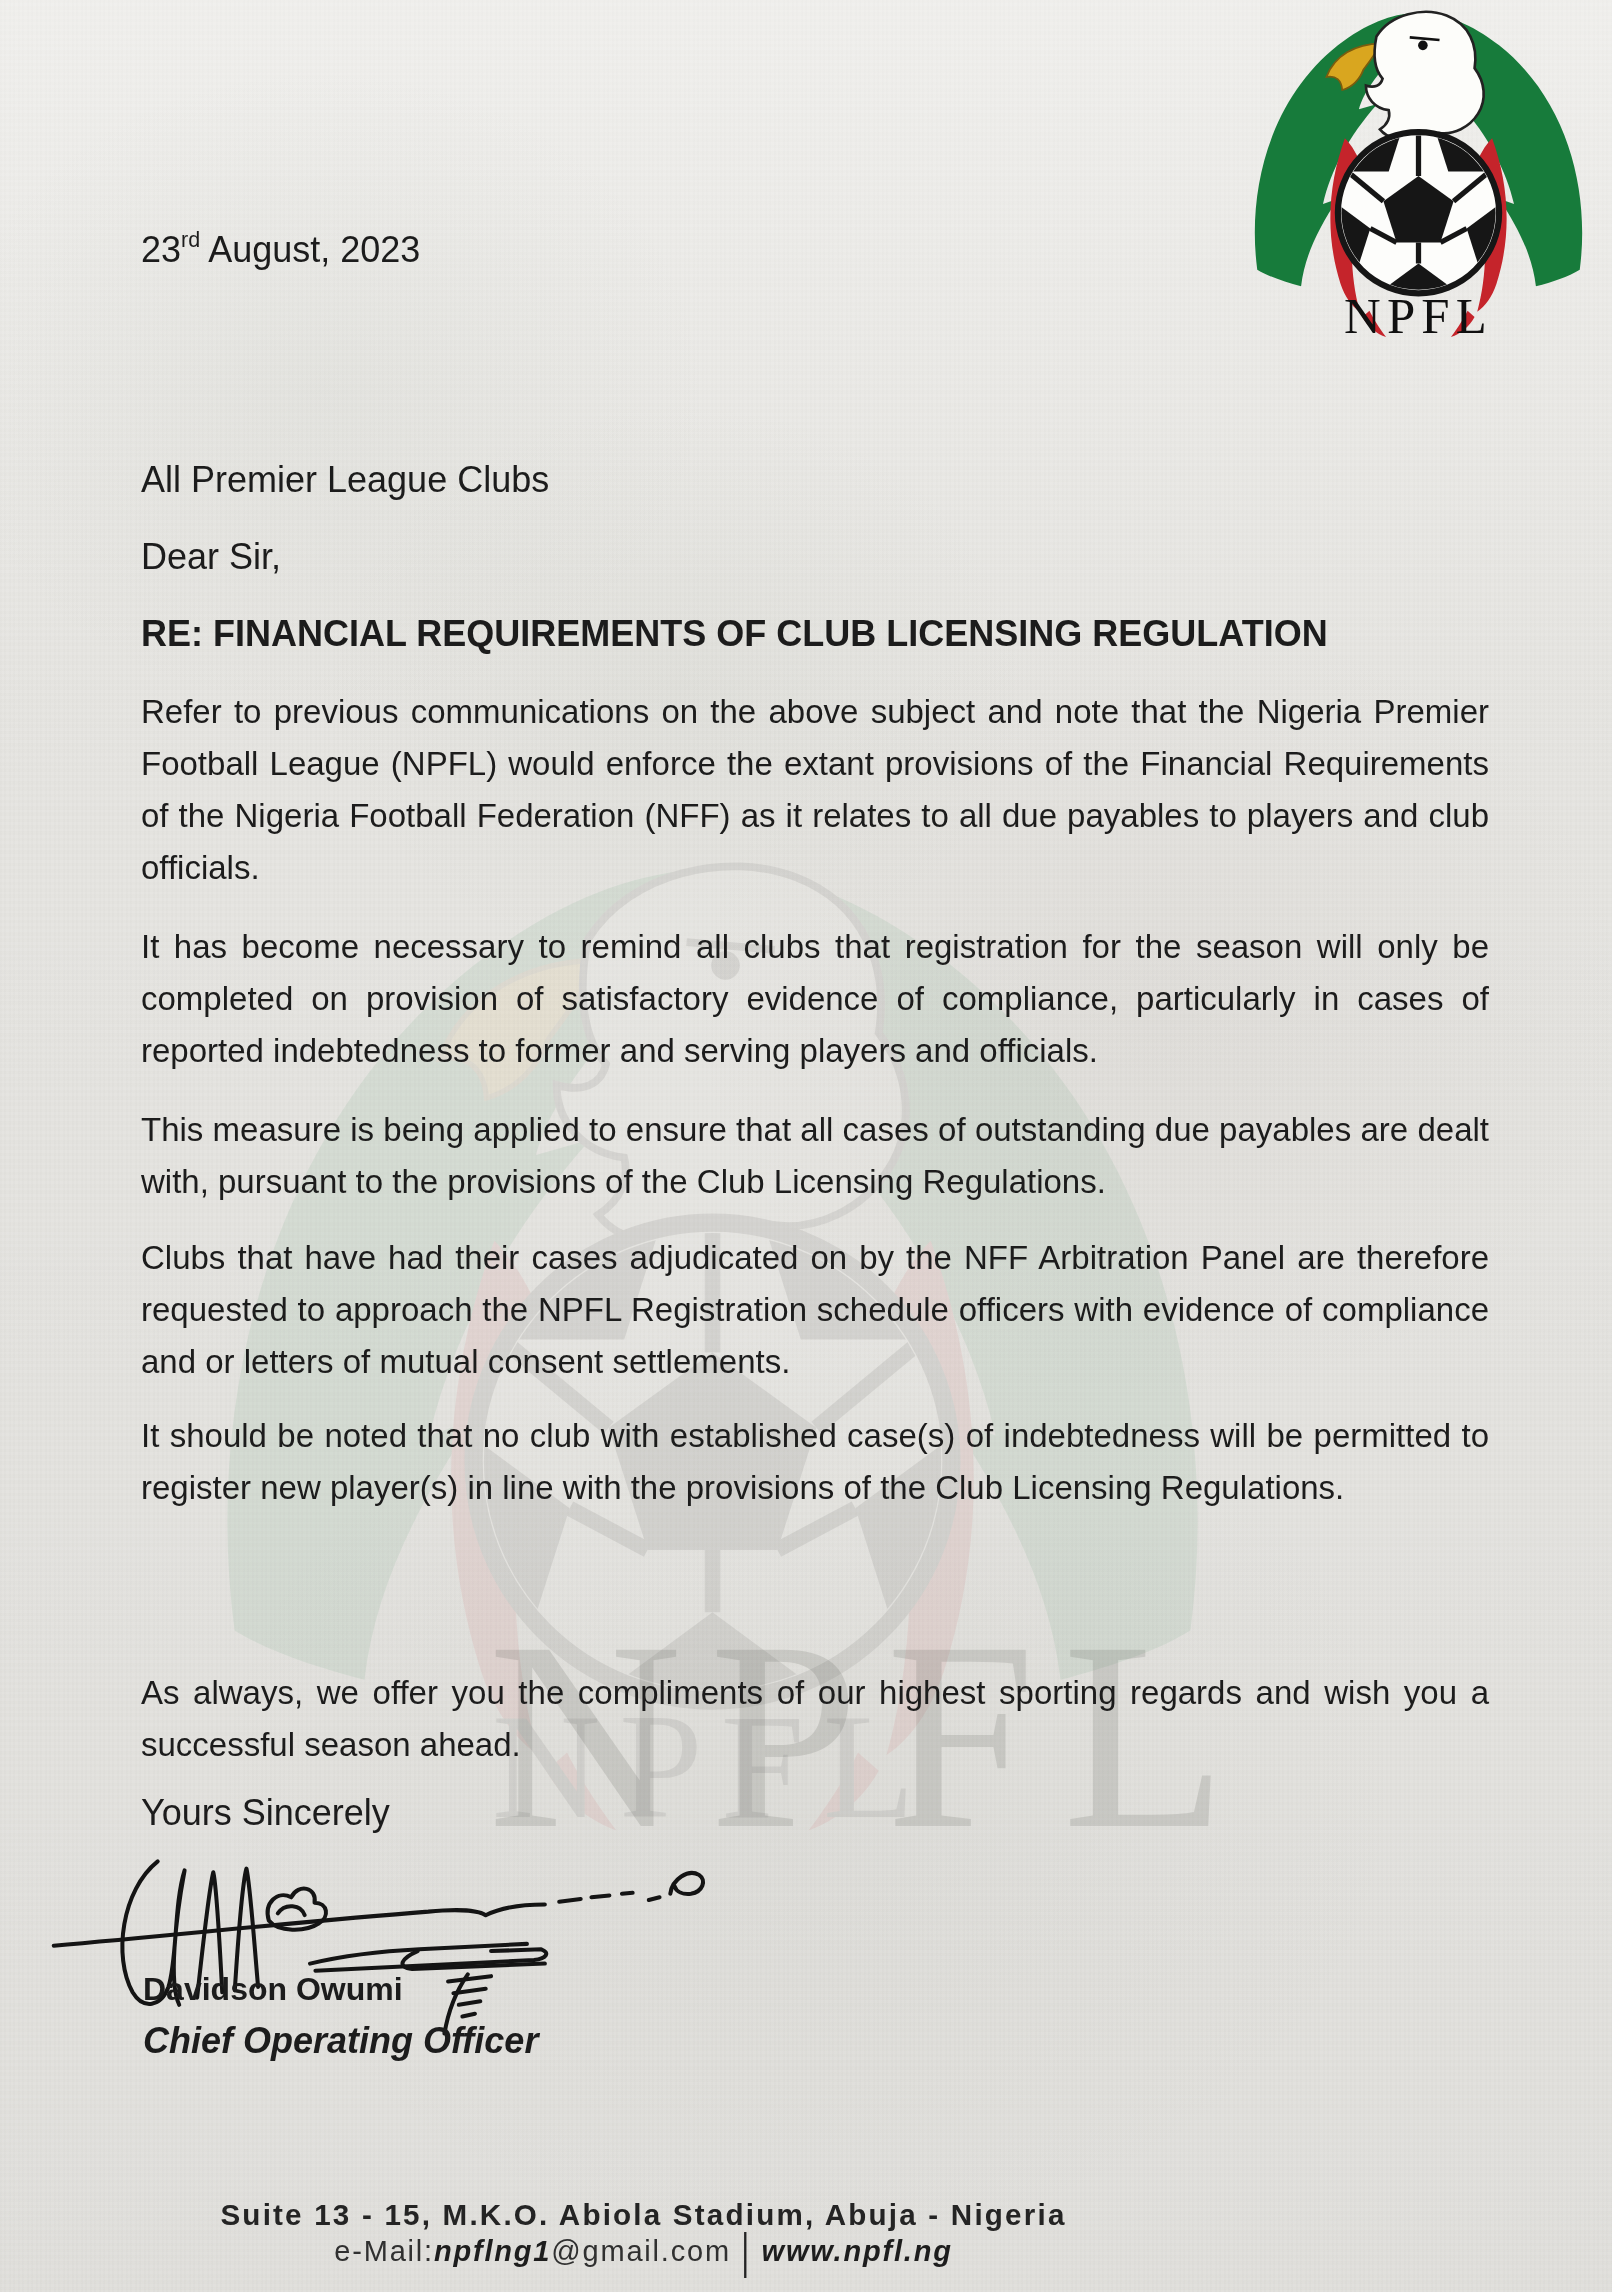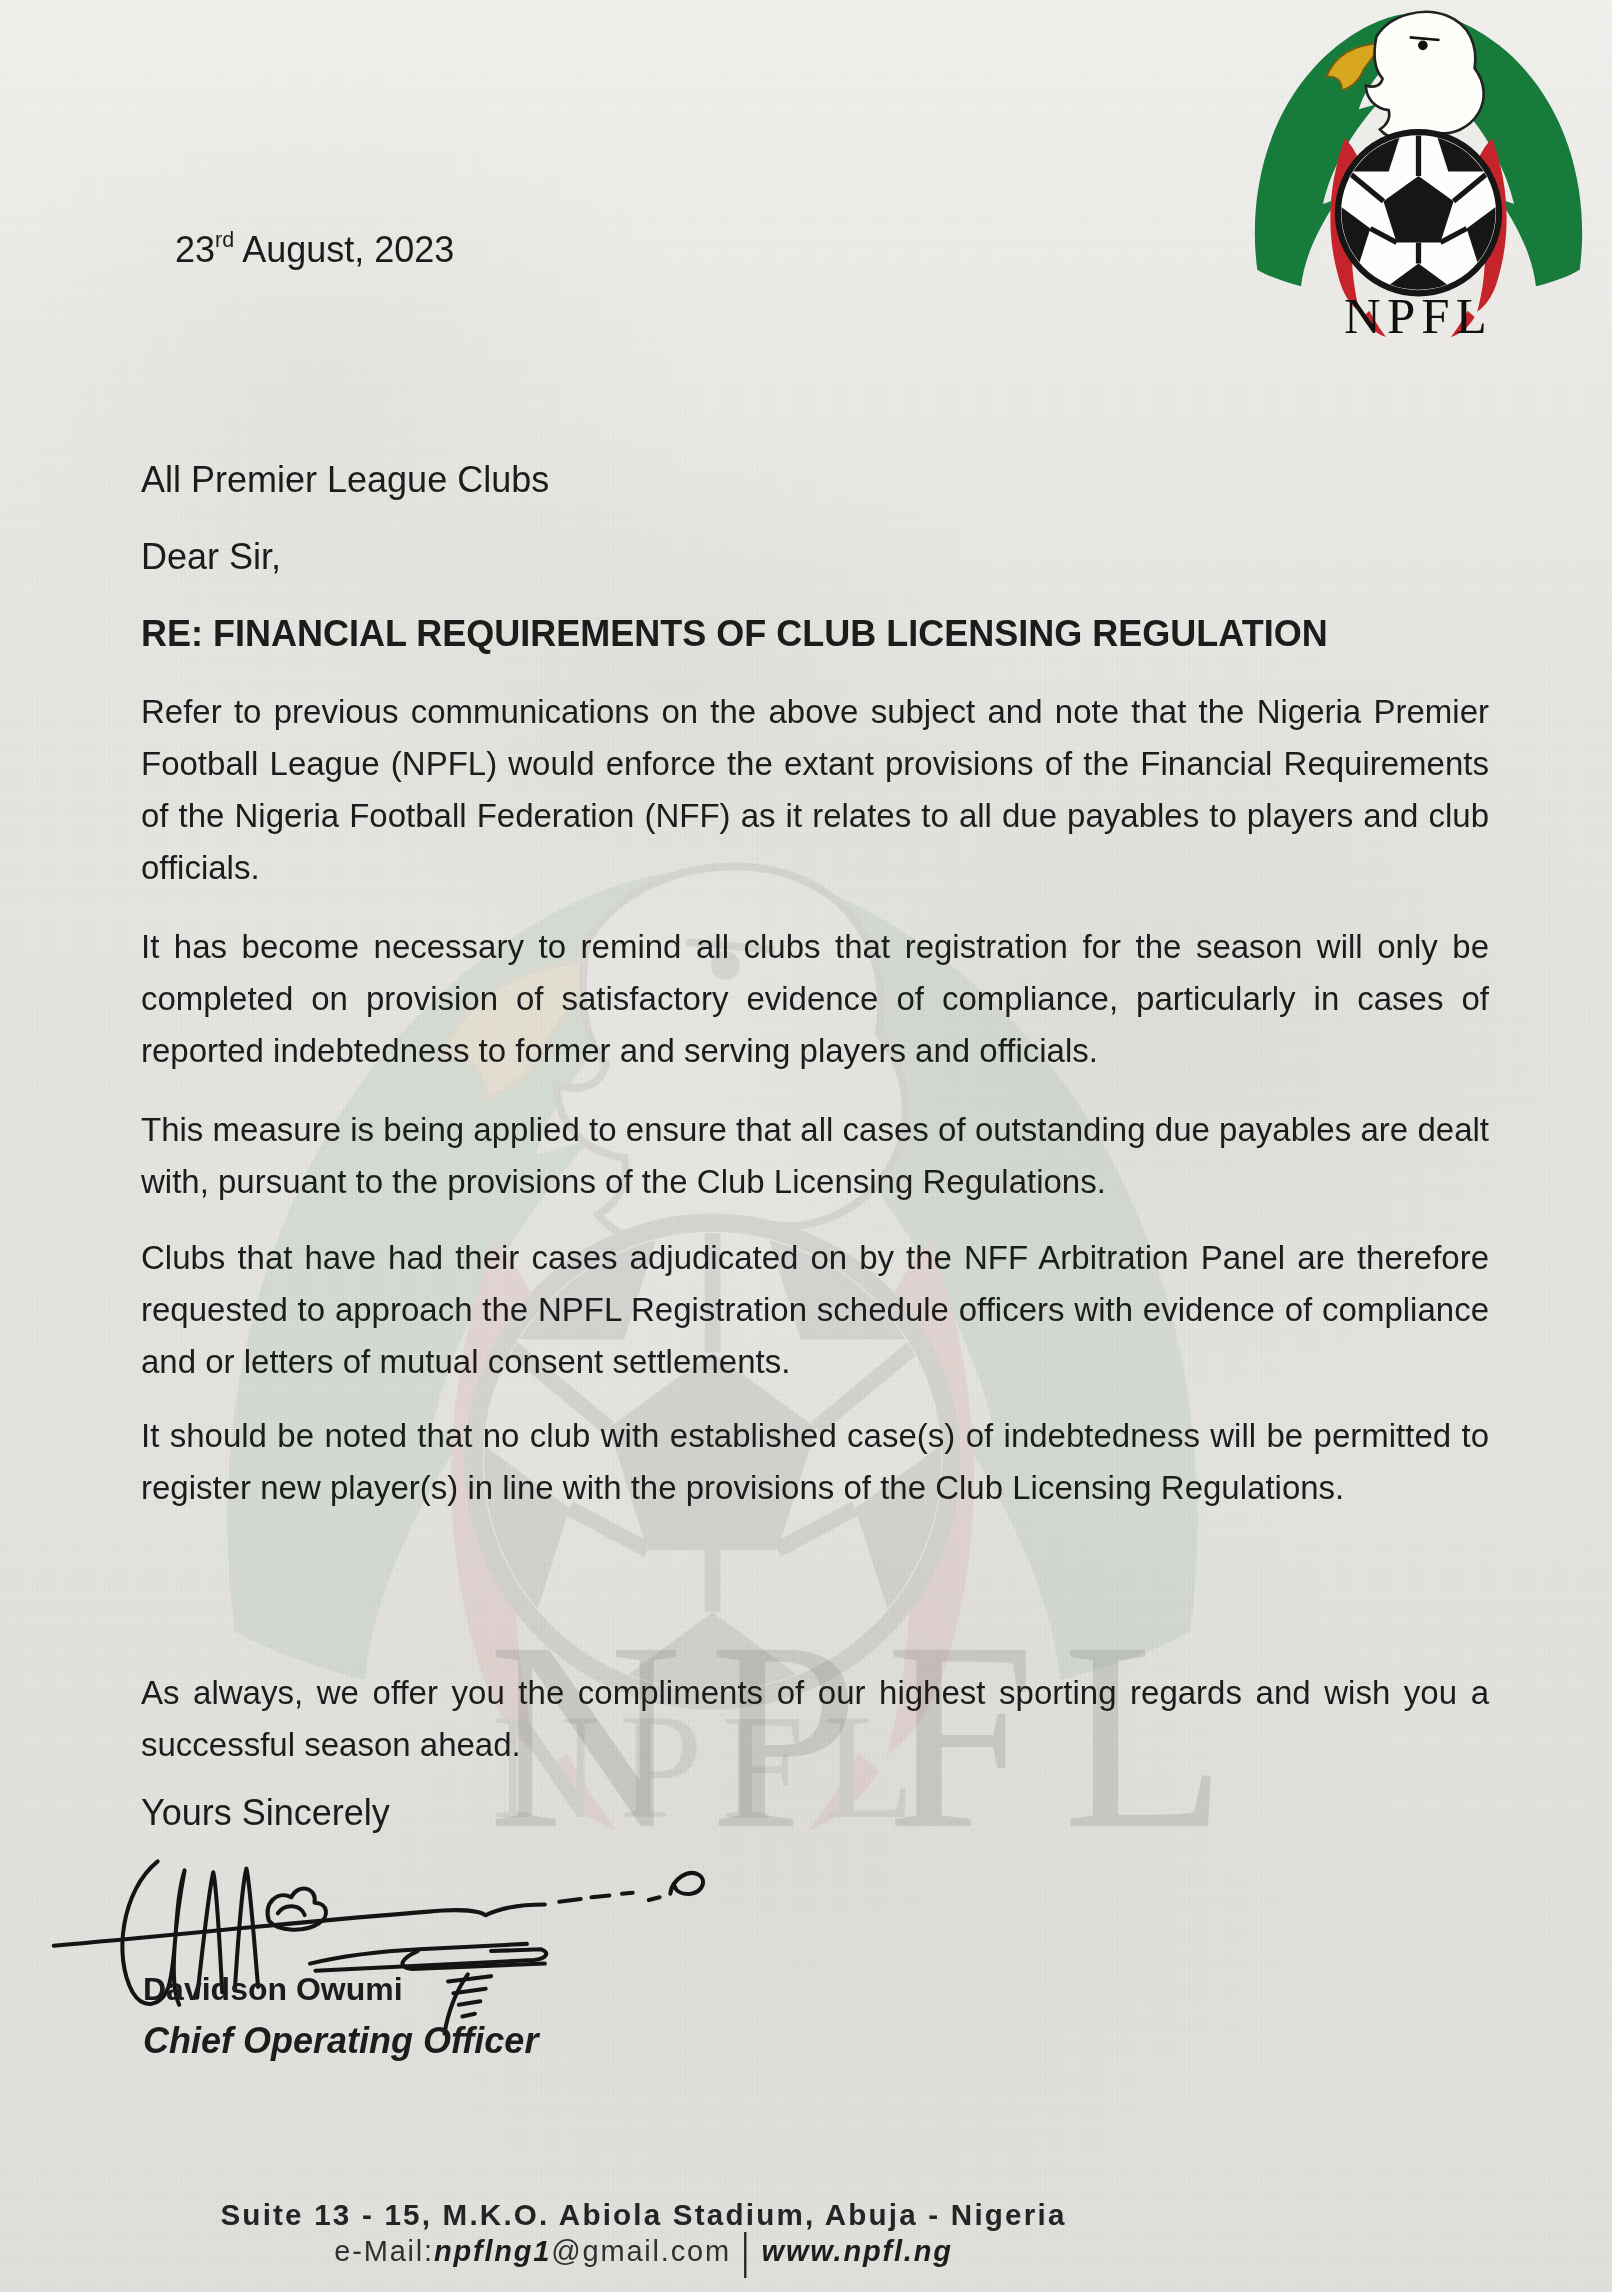--- a/index.html
+++ b/index.html
@@ -21,21 +21,21 @@
       #eae9e5;
   }
   .abs{position:absolute;}
   .tx{left:141px;width:1348px;}
   .line{font-size:36px;line-height:43px;}
   .bold{font-weight:bold;}
   .para{
     font-size:33px;line-height:52px;
     text-align:justify;
   }
-  .date-line{font-size:36px;margin-left:34px;}
+  .date-line{font-size:36px;}
   .date-line sup{font-size:21.5px;position:relative;top:-1.8px;}
   .logo-svg{position:absolute;top:5.4px;right:19px;width:351px;height:333px;}
   .wm-crest{position:absolute;left:193px;top:846px;width:1039px;height:987px;opacity:.07;pointer-events:none;}
   .wm-text{
     position:absolute;left:488px;top:1601px;
     font-family:"Liberation Serif","DejaVu Serif",serif;
     font-size:269px;line-height:269px;letter-spacing:27px;
     color:#4a4d46;opacity:.15;pointer-events:none;
   }
   .signature-svg{position:absolute;left:43px;top:1856px;width:699px;height:260px;}

